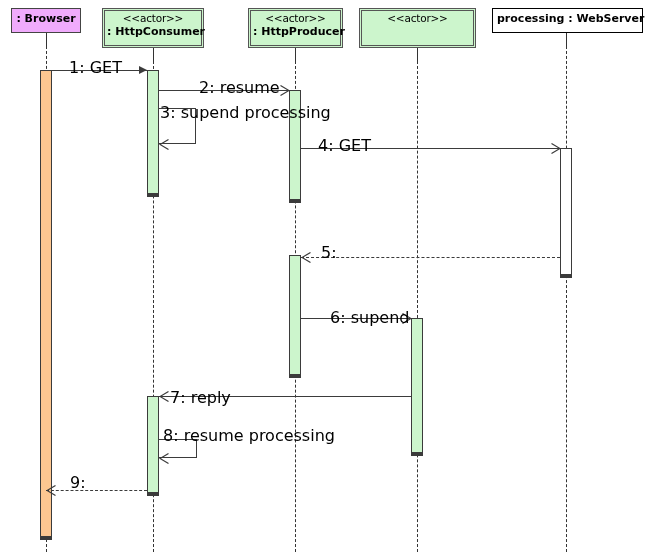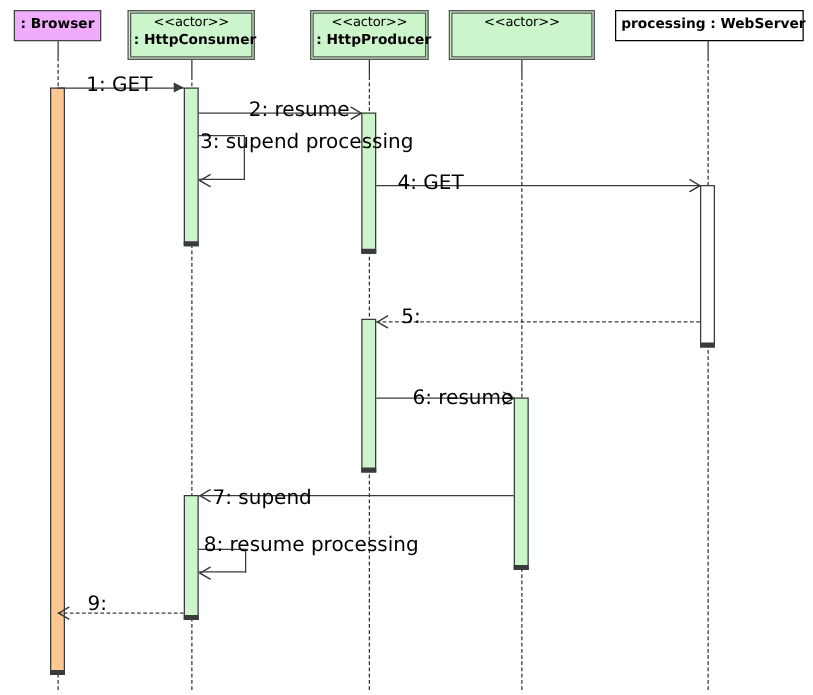--- a/index.html
+++ b/index.html
@@ -191,28 +191,28 @@
         <path d="M9.5 0.5 L1 5.5 L9.5 10.5" stroke="#3b3b3b" stroke-width="1.2" fill="none"></path>
       </svg>
     </div>
     <div class="msg-label" style="left: 321px; top: 243px;">5:</div>
     <div class="msg-line" style="left: 301px; top: 318px; width: 110px;"></div>
     <div class="arrowhead arrow-right-open" style="left: 402px; top: 312.5px;">
       <svg width="10" height="11" viewBox="0 0 10 11">
         <path d="M0.5 0.5 L9 5.5 L0.5 10.5" stroke="#3b3b3b" stroke-width="1.2" fill="none"></path>
       </svg>
     </div>
-    <div class="msg-label" style="left: 330px; top: 308px;">6: resume</div>
+    <div class="msg-label" style="left: 330px; top: 308px;">6: supend</div>
     <div class="msg-line" style="left: 159px; top: 396px; width: 252px;"></div>
     <div class="arrowhead arrow-left-open" style="left: 159px; top: 390.5px;">
       <svg width="10" height="11" viewBox="0 0 10 11">
         <path d="M9.5 0.5 L1 5.5 L9.5 10.5" stroke="#3b3b3b" stroke-width="1.2" fill="none"></path>
       </svg>
     </div>
-    <div class="msg-label" style="left: 170px; top: 388px;">7: supend</div>
+    <div class="msg-label" style="left: 170px; top: 388px;">7: reply</div>
     <div class="self-call" style="left: 159px; top: 439px; width: 38px; height: 19px;"></div>
     <div class="arrowhead arrow-left-open" style="left: 159px; top: 452.5px;">
       <svg width="10" height="11" viewBox="0 0 10 11">
         <path d="M9.5 0.5 L1 5.5 L9.5 10.5" stroke="#3b3b3b" stroke-width="1.2" fill="none"></path>
       </svg>
     </div>
     <div class="msg-label" style="left: 163px; top: 426px;">8: resume processing</div>
     <div class="msg-line dashed" style="left: 46px; top: 490px; width: 101px;"></div>
     <div class="arrowhead arrow-left-open" style="left: 46px; top: 484.5px;">
       <svg width="10" height="11" viewBox="0 0 10 11">

